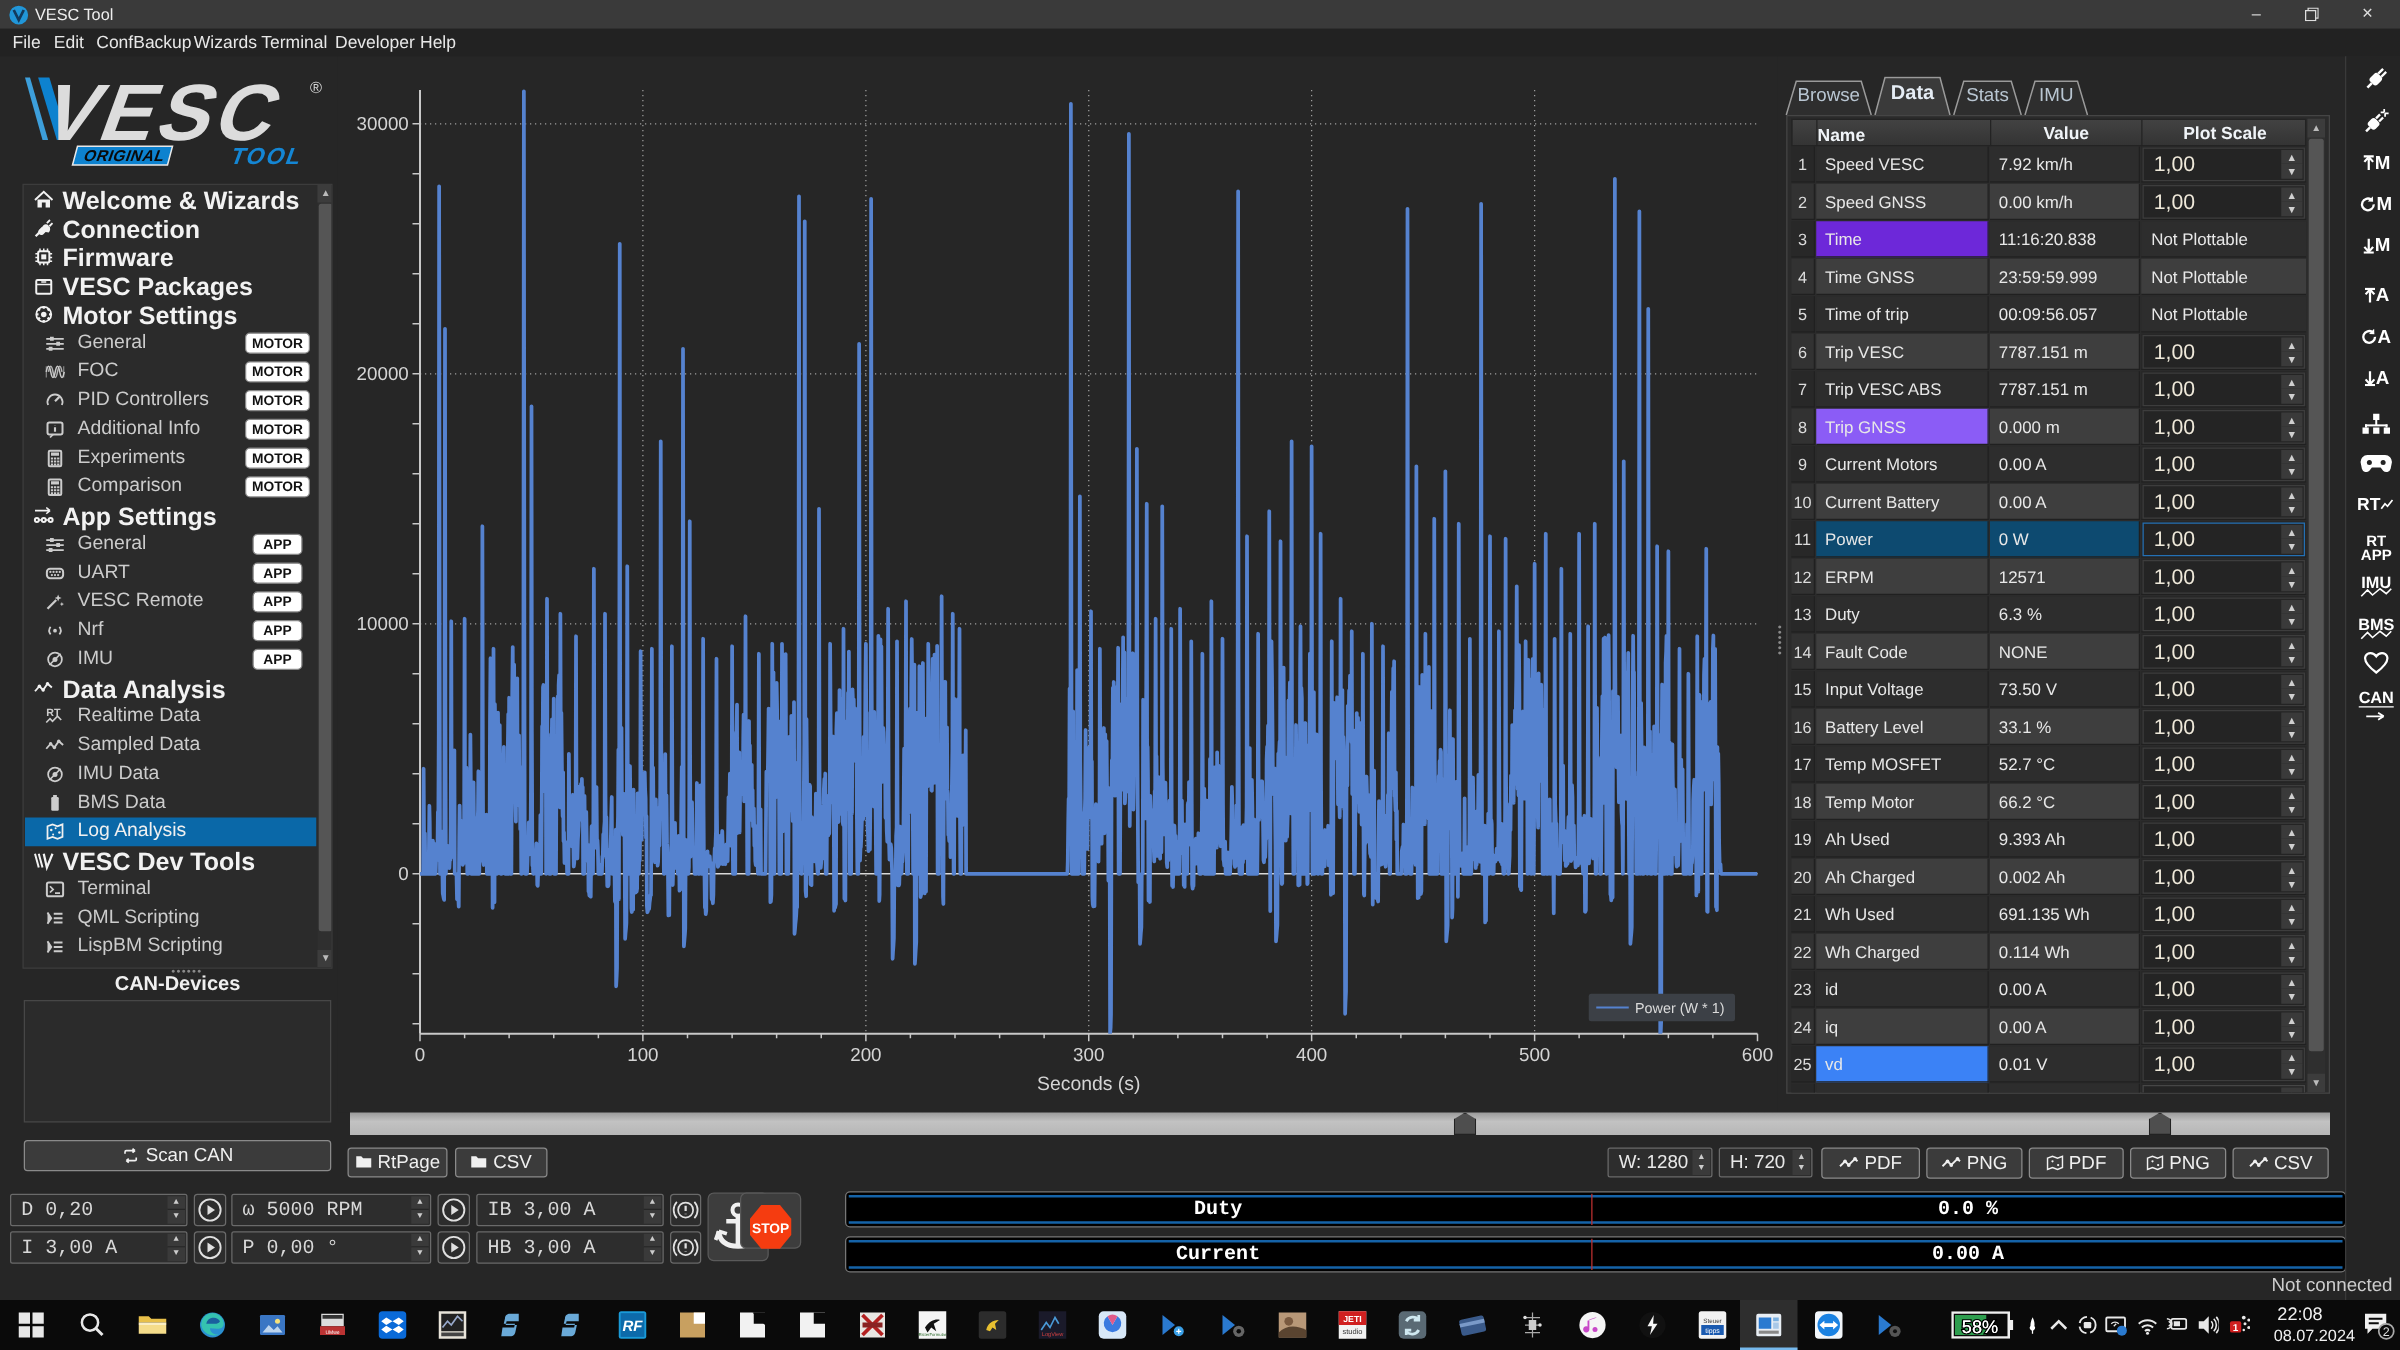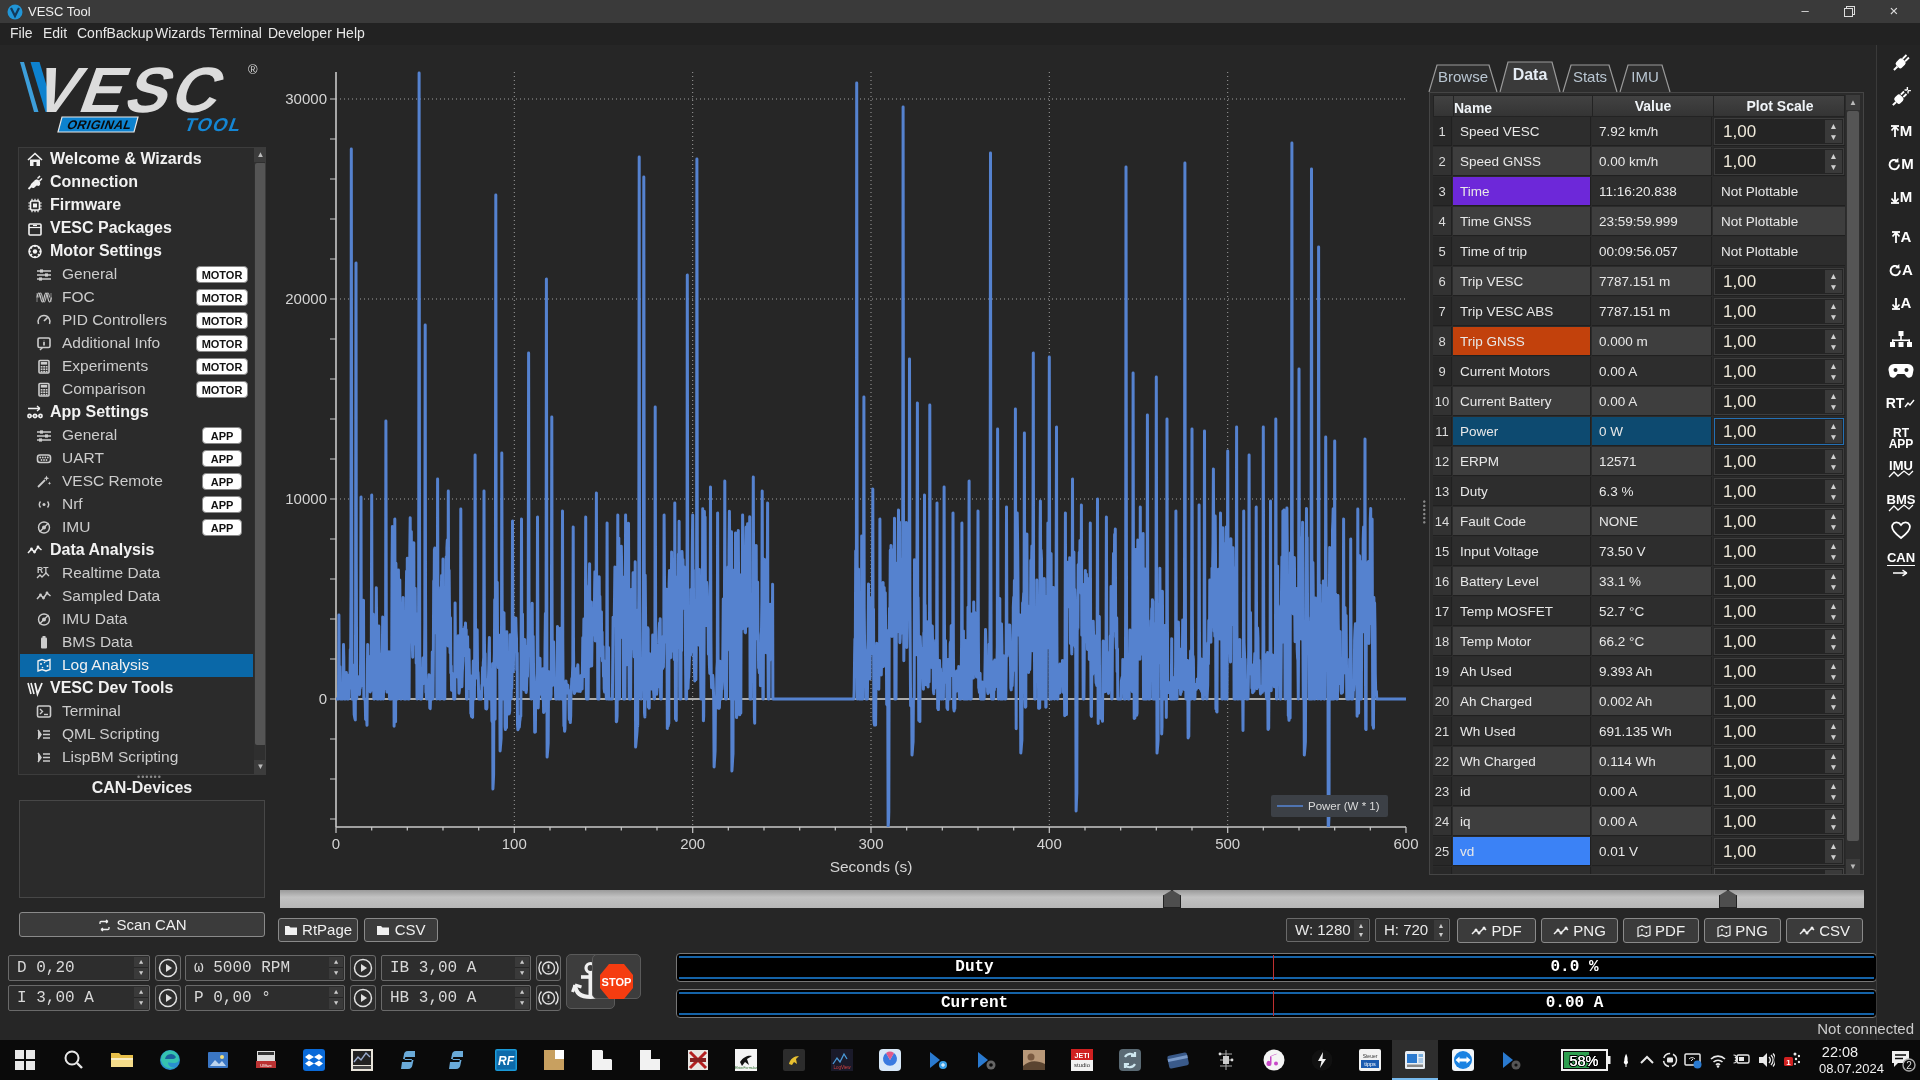--- a/index.html
+++ b/index.html
@@ -3,21 +3,21 @@
 <style>
 *{margin:0;padding:0;box-sizing:border-box}
 html,body{width:1920px;height:1080px;overflow:hidden;background:#262626;font-family:"Liberation Sans",sans-serif}
 .abs{position:absolute}
 #titlebar{position:absolute;left:0;top:0;width:1920px;height:23px;background:#3a3a3a;color:#eee;font-size:13px}
 #menubar{position:absolute;left:0;top:23px;width:1920px;height:22px;background:#222222;color:#e8e8e8;font-size:14px}
 .menuitem{position:absolute;top:2px}
 .winbtn{position:absolute;top:0;color:#ddd;text-align:center;width:30px;height:23px;font-size:13px;line-height:22px}
 #navpanel{position:absolute;left:18px;top:147px;width:248px;height:628px;background:#2b2b2b;border:1px solid #3c3c3c;overflow:hidden}
 .navrow{position:absolute;left:1px;width:233px;height:23px;color:#cccccc;font-size:15.5px;white-space:nowrap}
-.navrow.top{color:#f2f2f2;font-weight:bold;font-size:16px}
+.navrow.top{color:#f2f2f2;font-weight:bold;font-size:20px}
 .navrow.sel{background:#0a68a8;color:#f0f0f0}
 .nicon{position:absolute;top:3px;width:18px;height:17px}
 .nlabel{position:absolute;top:2px}
 .badge{position:absolute;top:3px;height:17px;background:#fff;border-radius:4px;color:#111;font-weight:bold;font-size:11px;text-align:center;line-height:17px;border:1px solid #888}
 #navsb{position:absolute;left:235px;top:0px;width:13px;height:626px;background:#2f2f2f}
 #navsb .ar{position:absolute;left:0;width:13px;height:14px;background:#3c3c3c;color:#bbb;font-size:8px;text-align:center;line-height:14px}
 #navsb .th{position:absolute;left:1px;width:11px;top:15px;height:582px;background:#555;border-radius:2px}
 #canlabel{position:absolute;left:18px;top:779px;width:248px;text-align:center;color:#f0f0f0;font-weight:bold;font-size:16px}
 #canbox{position:absolute;left:19px;top:800px;width:246px;height:98px;background:#2b2b2b;border:1px solid #474747}
 #scancan{position:absolute;left:19px;top:912px;width:246px;height:25px;background:#3b3b3b;border:1px solid #8a8a8a;border-radius:3px;color:#f0f0f0;font-size:15px;text-align:center;line-height:23px}
@@ -562,21 +562,21 @@
     <div class="trow" style="top:180px">
       <div class="num" style="background:#282828;">7</div>
       <div class="nm" style="background:#2d2d2d">Trip VESC ABS</div>
       <div class="vl" style="background:#2d2d2d">7787.151 m</div>
       <div style="position:absolute;left:280px;top:0;width:132px;height:29px;border-bottom:1px solid #202020;background:#272727">
         <div class="psbox" style="border-color:#3d3d3d">1,00<div class="ua">▲</div><div class="da">▼</div></div>
       </div>
     </div>
     <div class="trow" style="top:210px">
       <div class="num" style="background:#323232;">8</div>
-      <div class="nm" style="background:#c2410c">Trip GNSS</div>
+      <div class="nm" style="background:#8b5cf6">Trip GNSS</div>
       <div class="vl" style="background:#3e3e3e">0.000 m</div>
       <div style="position:absolute;left:280px;top:0;width:132px;height:29px;border-bottom:1px solid #202020;background:#272727">
         <div class="psbox" style="border-color:#3d3d3d">1,00<div class="ua">▲</div><div class="da">▼</div></div>
       </div>
     </div>
     <div class="trow" style="top:240px">
       <div class="num" style="background:#282828;">9</div>
       <div class="nm" style="background:#2d2d2d">Current Motors</div>
       <div class="vl" style="background:#2d2d2d">0.00 A</div>
       <div style="position:absolute;left:280px;top:0;width:132px;height:29px;border-bottom:1px solid #202020;background:#272727">

